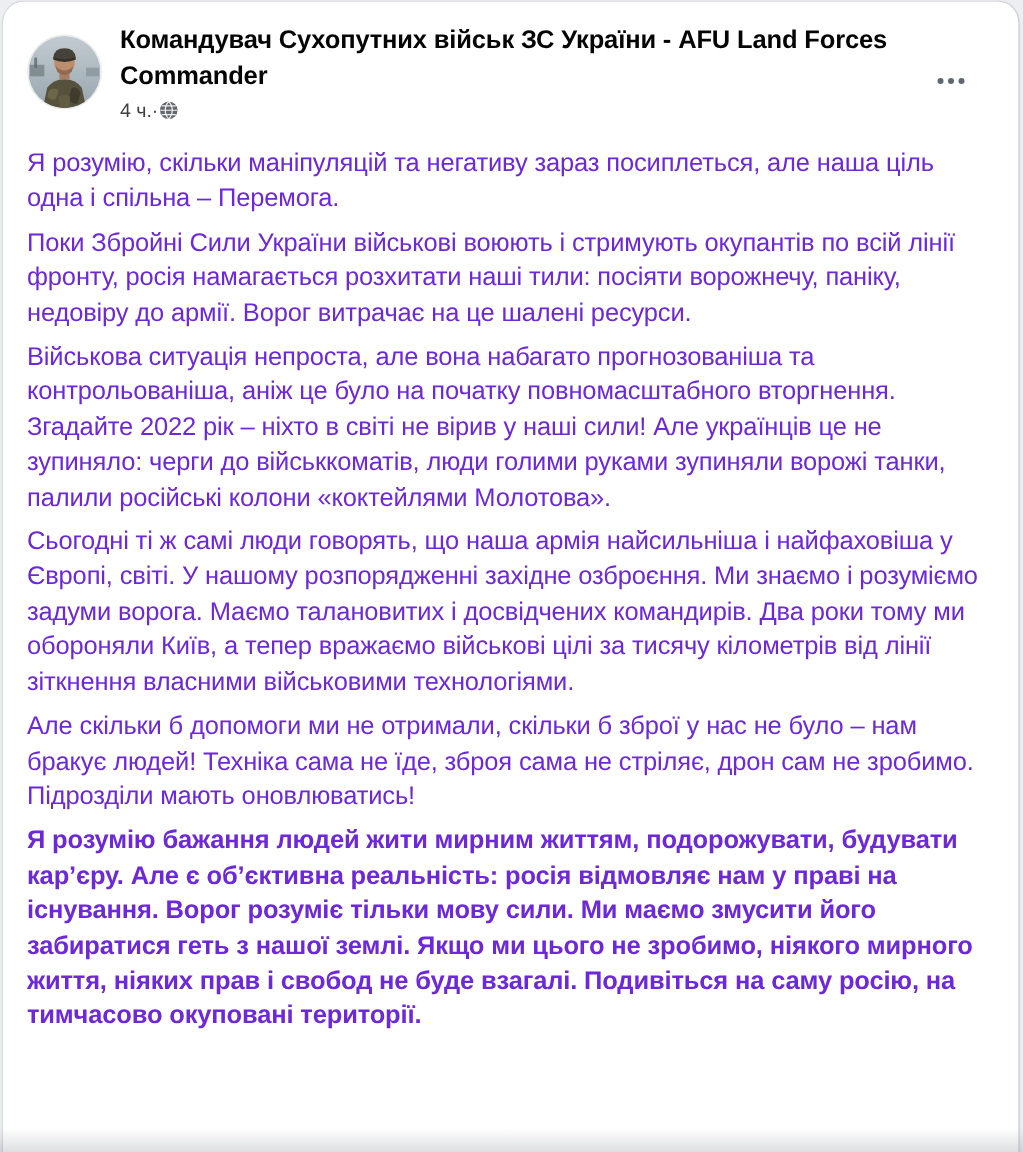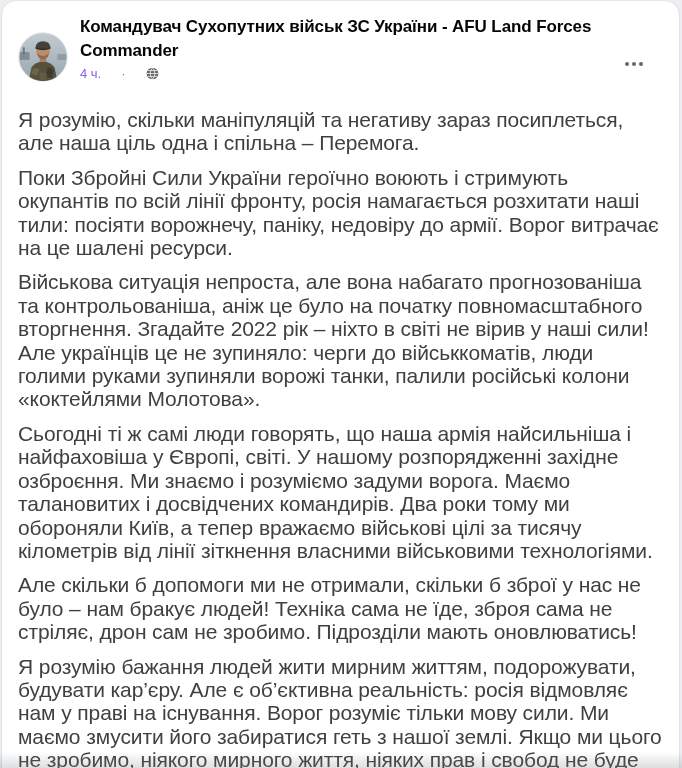--- a/index.html
+++ b/index.html
@@ -30,21 +30,21 @@
     position: absolute;
     left: 0; right: 0; bottom: 0;
     height: 16px;
     background: linear-gradient(to bottom, rgba(120,125,135,0) 0%, rgba(120,125,135,.25) 100%);
     pointer-events: none;
   }
 
   
   .post-header {
     display: flex;
-    align-items: flex-end;
+    align-items: center;
     padding: 12px 14px 0 16px;
   }
   .avatar {
     flex: 0 0 auto;
     width: 50px; height: 50px;
     border-radius: 50%;
     overflow: hidden;
     display: block;
     cursor: pointer;
     border: 1px solid rgba(0,0,0,.08);
@@ -61,24 +61,24 @@
     font-size: 17px;
     font-weight: 700;
     color: #050505;
     line-height: 24px;
     letter-spacing: -0.1px;
     cursor: pointer;
   }
   .meta {
     display: flex;
     align-items: center;
-    gap: 20px;
+    gap: 0;
     margin-top: 2px;
     font-size: 13px;
-    color: #8b5cf6;
+    color: #404040;
     line-height: 17px;
   }
   .meta .timestamp { cursor: pointer; }
   .globe { display: inline-flex; }
   .globe svg { display: block; }
 
   .more {
     flex: 0 0 auto;
     width: 36px; height: 36px;
     margin-top: 12px;
@@ -96,28 +96,28 @@
     border-radius: 50%;
     background: #606770;
     display: block;
   }
 
   
   .post-text {
     padding: 15px 16px 6px;
   }
   .post-text p {
-    margin: 11px 0 6px;
-    font-size: 21px;
+    margin: 0 0 6px;
+    font-size: 17px;
     line-height: 23.4px;
-    color: #404040;
+    color: #6d28d9;
     letter-spacing: -0.1px;
     white-space: normal;
   }
-  .post-text p:last-child { margin-bottom: 0; }
+  .post-text p:last-child { margin-bottom: 0; font-weight: bold; }
 </style>
 </head>
 <body>
 
 <div class="page">
   <article class="card">
 
     <header class="post-header">
 
       <a class="avatar" title="">
@@ -167,21 +167,21 @@
         <span class="dots">
           <i></i>
             <i></i>
             <i></i>
         </span>
       </button>
     </header>
 
     <div class="post-text">
       <p>Я розумію, скільки маніпуляцій та негативу зараз посиплеться, але наша ціль одна і спільна – Перемога.</p>
-      <p>Поки Збройні Сили України героїчно воюють і стримують окупантів по всій лінії фронту, росія намагається розхитати наші тили: посіяти ворожнечу, паніку, недовіру до армії. Ворог витрачає на це шалені ресурси.</p>
+      <p>Поки Збройні Сили України військові воюють і стримують окупантів по всій лінії фронту, росія намагається розхитати наші тили: посіяти ворожнечу, паніку, недовіру до армії. Ворог витрачає на це шалені ресурси.</p>
       <p>Військова ситуація непроста, але вона набагато прогнозованіша та контрольованіша, аніж це було на початку повномасштабного вторгнення. Згадайте 2022 рік – ніхто в світі не вірив у наші сили! Але українців це не зупиняло: черги до військкоматів, люди голими руками зупиняли ворожі танки, палили російські колони «коктейлями Молотова».</p>
       <p>Сьогодні ті ж самі люди говорять, що наша армія найсильніша і найфаховіша у Європі, світі. У нашому розпорядженні західне озброєння. Ми знаємо і розуміємо задуми ворога. Маємо талановитих і досвідчених командирів. Два роки тому ми обороняли Київ, а тепер вражаємо військові цілі за тисячу кілометрів від лінії зіткнення власними військовими технологіями.</p>
       <p>Але скільки б допомоги ми не отримали, скільки б зброї у нас не було – нам бракує людей! Техніка сама не їде, зброя сама не стріляє, дрон сам не зробимо. Підрозділи мають оновлюватись!</p>
       <p>Я розумію бажання людей жити мирним життям, подорожувати, будувати кар’єру. Але є об’єктивна реальність: росія відмовляє нам у праві на існування. Ворог розуміє тільки мову сили. Ми маємо змусити його забиратися геть з нашої землі. Якщо ми цього не зробимо, ніякого мирного життя, ніяких прав і свобод не буде взагалі. Подивіться на саму росію, на тимчасово окуповані території.</p>
     </div>
 
   </article>
   <div class="bottom-fade"></div>
 </div>
 

